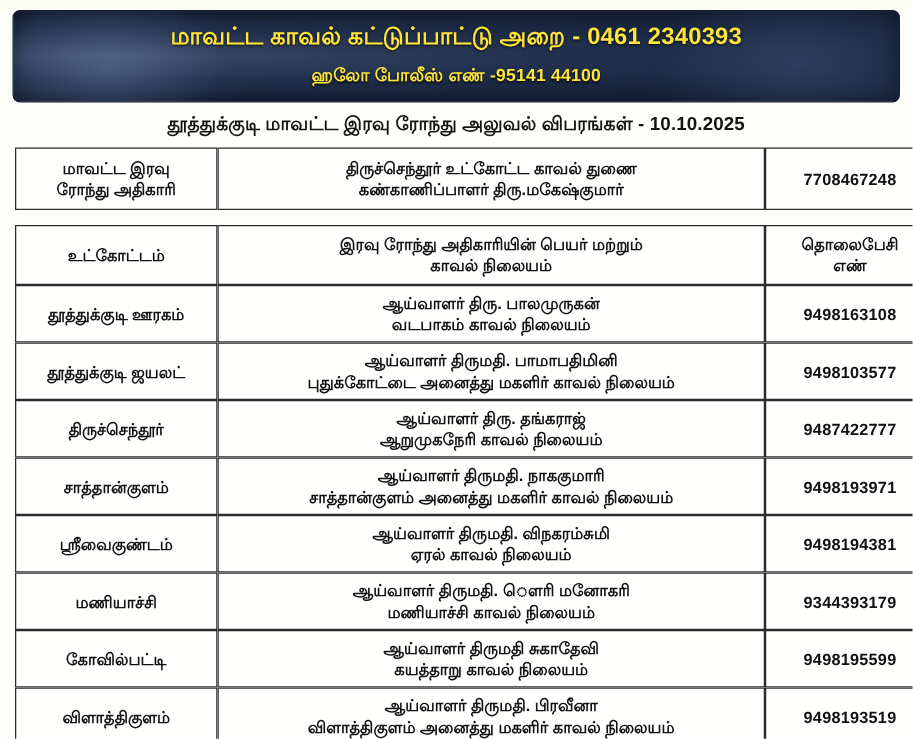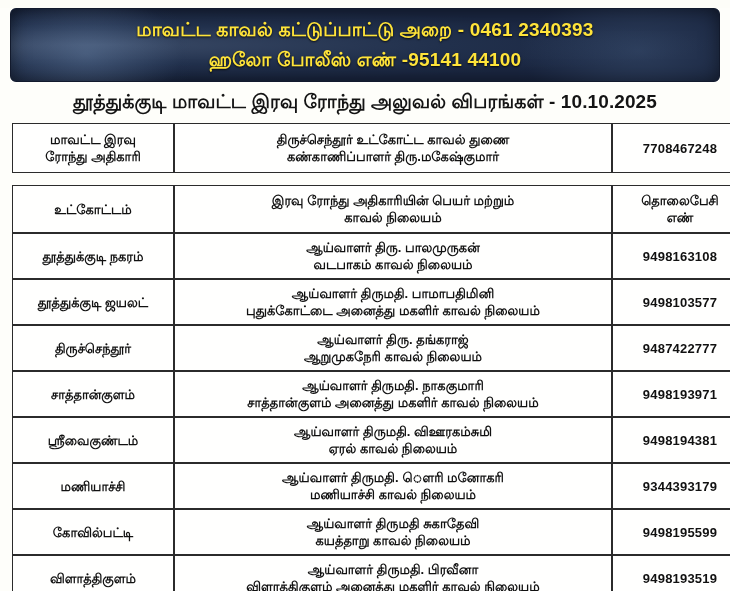--- a/index.html
+++ b/index.html
@@ -64,27 +64,27 @@
     color: #ffe43a;
     font-family: "Liberation Sans", sans-serif;
     font-weight: bold;
     font-size: 19px;
     line-height: 30px;
     letter-spacing: 0.2px;
     text-shadow: 0 1px 2px rgba(0,0,0,0.8);
     white-space: nowrap;
   }
   .banner-line.second {
-    font-size: 19px;
+    font-size: 14px;
   }
   
   .subtitle {
     margin: 9px 0 8px 0;
     text-align: center;
-    font-size: 19px;
+    font-size: 15px;
     font-weight: bold;
     color: #141414;
     letter-spacing: 0.1px;
   }
   
   .tbl {
     border-collapse: separate;
     border-spacing: 0;
     table-layout: fixed;
     margin: 0 12px;
@@ -159,21 +159,21 @@
           <span class="cell-sub">இரவு ரோந்து அதிகாரியின் பெயர் மற்றும்</span>
           <span class="cell-sub">காவல் நிலையம்</span>
         </td>
         <td class="col-phone">
           <span class="cell-sub">தொலைபேசி</span>
           <span class="cell-sub">எண்</span>
         </td>
       </tr>
 
       <tr>
-        <td class="col-area">தூத்துக்குடி நகரம்</td>
+        <td class="col-area">தூத்துக்குடி ஊரகம்</td>
         <td class="col-desc">
           <span class="cell-sub">ஆய்வாளர் திரு. பாலமுருகன்</span>
           <span class="cell-sub">வடபாகம் காவல் நிலையம்</span>
         </td>
         <td class="col-phone phone">9498163108</td>
       </tr>
 
       <tr>
         <td class="col-area">தூத்துக்குடி ஜயலட்</td>
         <td class="col-desc">
@@ -197,21 +197,21 @@
         <td class="col-desc">
           <span class="cell-sub">ஆய்வாளர் திருமதி. நாககுமாரி</span>
           <span class="cell-sub">சாத்தான்குளம் அனைத்து மகளிர் காவல் நிலையம்</span>
         </td>
         <td class="col-phone phone">9498193971</td>
       </tr>
 
       <tr>
         <td class="col-area">ஸ்ரீவைகுண்டம்</td>
         <td class="col-desc">
-          <span class="cell-sub">ஆய்வாளர் திருமதி. விஊரகம்சுமி</span>
+          <span class="cell-sub">ஆய்வாளர் திருமதி. விநகரம்சுமி</span>
           <span class="cell-sub">ஏரல் காவல் நிலையம்</span>
         </td>
         <td class="col-phone phone">9498194381</td>
       </tr>
 
       <tr>
         <td class="col-area">மணியாச்சி</td>
         <td class="col-desc">
           <span class="cell-sub">ஆய்வாளர் திருமதி. ெளரி மனோகரி</span>
           <span class="cell-sub">மணியாச்சி காவல் நிலையம்</span>

